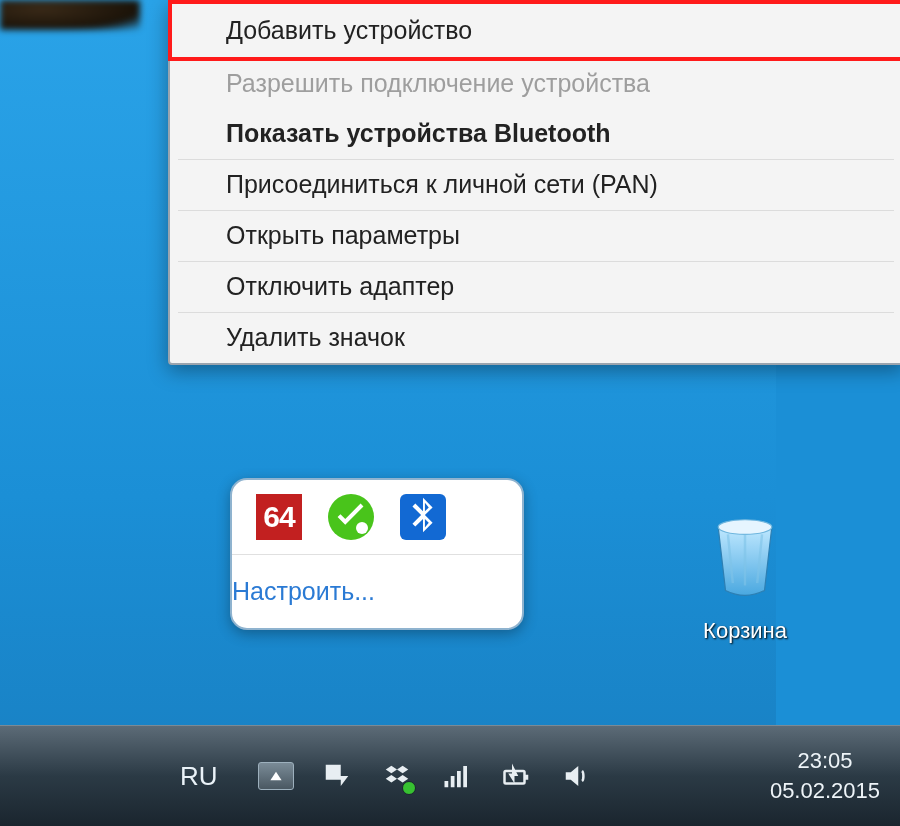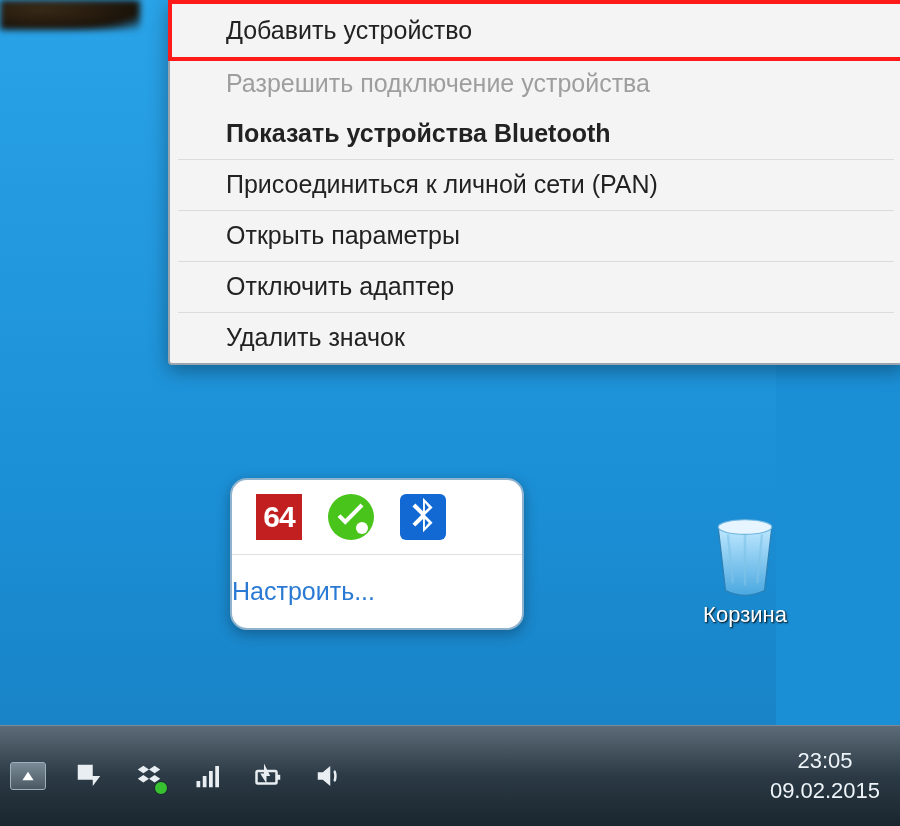--- a/index.html
+++ b/index.html
@@ -14,21 +14,21 @@
 .tray-popup{position:absolute;left:230px;top:478px;width:290px;background:#fff;border:2px solid #8fb3cf;border-radius:17px;box-shadow:0 4px 14px rgba(0,0,0,.3)}
 .tray-popup .icons{display:flex;gap:26px;padding:14px 24px}
 .tray-popup .icons .ic{width:46px;height:46px;display:flex;align-items:center;justify-content:center;font-size:30px;color:#fff}
 .ic64{background:#c22020;font-weight:700;font-size:22px;letter-spacing:-1px}
 .icskype{background:#49c41b;border-radius:50%;position:relative}
 .icskype:after{content:"";position:absolute;width:12px;height:12px;border-radius:50%;background:#fff;bottom:6px;right:6px}
 .icbt{background:#1269d3;border-radius:6px}
 .tray-popup .link{border-top:1px solid #e0e0e0;padding:22px 0;text-align:left;color:#2a7ad4;font-size:25px}
 .recycle{position:absolute;left:680px;top:510px;width:130px;text-align:center}
 .recycle .bin{width:78px;height:86px;margin:0 auto}
-.recycle .lbl{color:#fff;font-size:22px;text-shadow:1px 1px 2px #000;margin-top:6px}
+.recycle .lbl{color:#fff;font-size:22px;text-shadow:1px 1px 2px #000;margin-top:22px}
 .taskbar{position:absolute;left:0;bottom:0;width:900px;height:100px;background:linear-gradient(180deg,#5c6b77 0%,#2b3a45 50%,#1a252e 100%);border-top:1px solid #7a8a96;display:flex;align-items:center}
 .taskbar .lang{color:#eaf2f8;font-size:26px;padding:0 30px 0 180px}
 .tray{display:flex;align-items:center;gap:26px;padding-left:10px}
 .tray .ticon{width:34px;height:34px;display:flex;align-items:center;justify-content:center;color:#e8eef2}
 .tray svg{width:30px;height:30px;fill:#e8eef2}
 .expand-btn{width:34px;height:26px;background:linear-gradient(180deg,#7a8b97,#4a5862);border:1px solid #9db0bd;border-radius:3px;display:flex;align-items:center;justify-content:center}
 .expand-btn svg{width:14px;height:14px;fill:#fff}
 .clock{margin-left:auto;padding:0 20px;text-align:center;color:#eef4f8;font-size:22px;line-height:1.35}
 .dropbox{position:relative}
 .dropbox .dot{position:absolute;width:12px;height:12px;background:#37c131;border-radius:50%;bottom:-2px;right:-2px;border:1px solid #1a252e}
@@ -81,20 +81,21 @@
         </defs>
         <path d="M10 14 L54 14 L48 66 Q32 74 16 66 Z" fill="url(#g1)" stroke="#2d7fb3" stroke-width="1"></path>
         <ellipse cx="32" cy="14" rx="22" ry="6" fill="#e6f5ff" stroke="#6fb6de"></ellipse>
         <path d="M18 20 L22 60 M32 20 L32 62 M46 20 L42 60" stroke="#7fc3e8" stroke-width="2" fill="none" opacity="0.6"></path>
       </svg>
     </div>
     <div class="lbl">Корзина</div>
   </div>
 
   <div class="taskbar">
+    <div class="lang">RU</div>
     <div class="tray">
       <div class="expand-btn">
         <svg viewBox="0 0 10 10">
             <path d="M5 2 L9 8 L1 8 Z"></path>
           </svg>
       </div>
       <div class="ticon">
         <svg viewBox="0 0 24 24">
             <path d="M3 3 L15 3 L15 12 L21 12 L15 20 L15 15 L3 15 Z"></path>
           </svg>
@@ -122,16 +123,16 @@
       </div>
       <div class="ticon">
         <svg viewBox="0 0 24 24">
             <path d="M3 9h4l6-5v16l-6-5H3z"></path>
             <path d="M16 8c1.5 1 1.5 7 0 8" fill="none" stroke="#e8eef2" stroke-width="2"></path>
           </svg>
       </div>
     </div>
     <div class="clock">
       <div>23:05</div>
-      <div>09.02.2015</div>
+      <div>05.02.2015</div>
     </div>
   </div>
 </div>
 
 </body></html>

